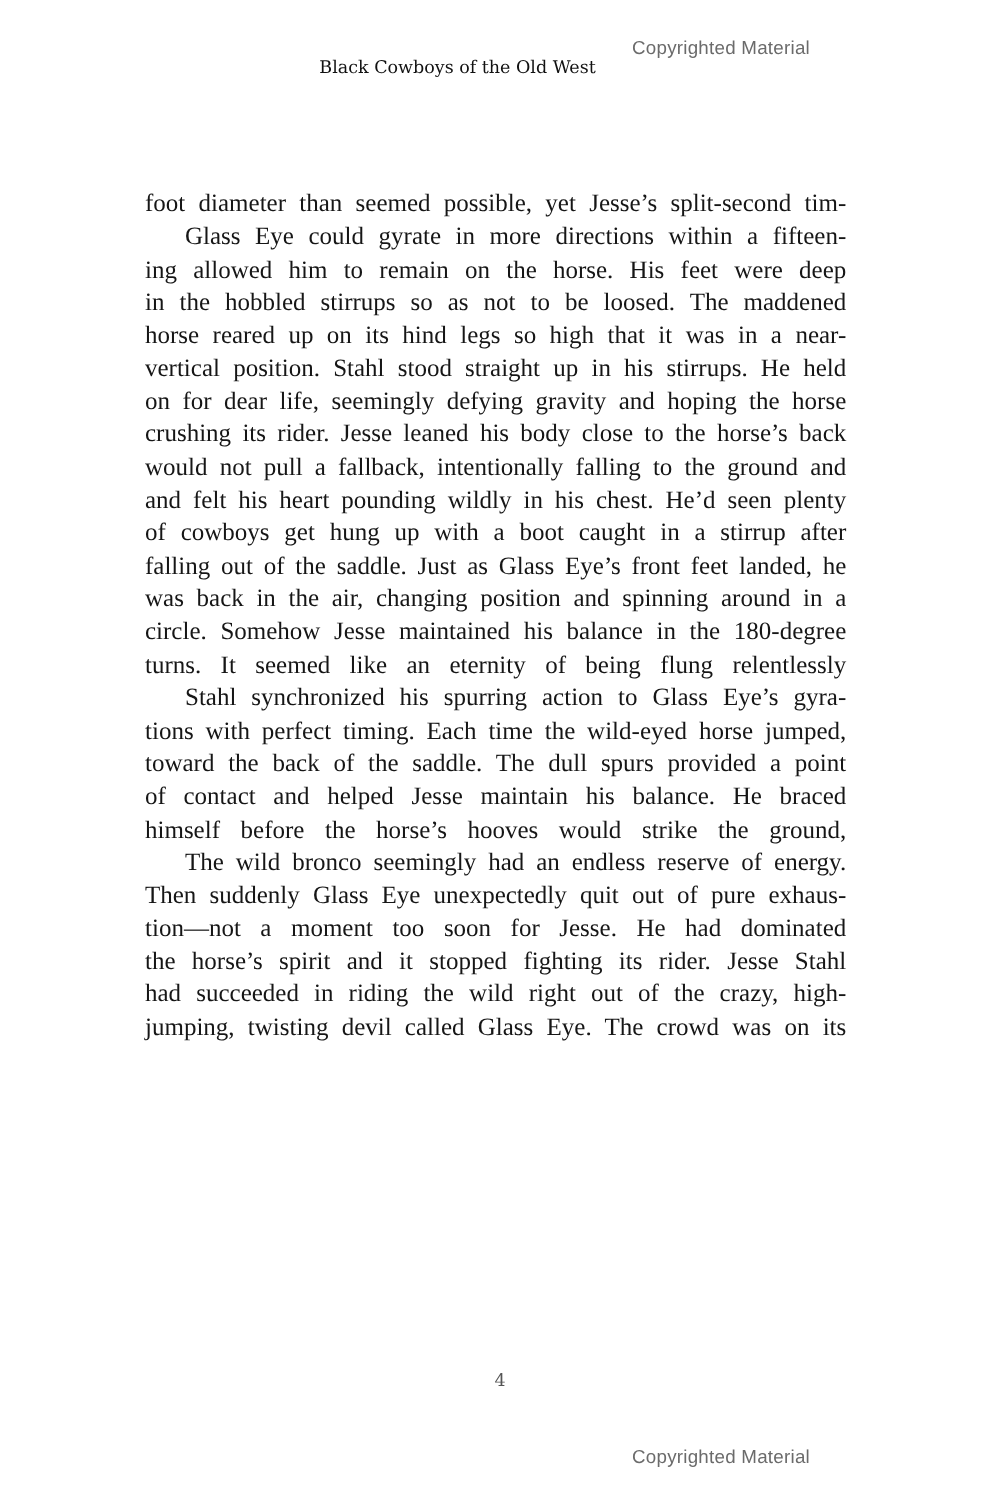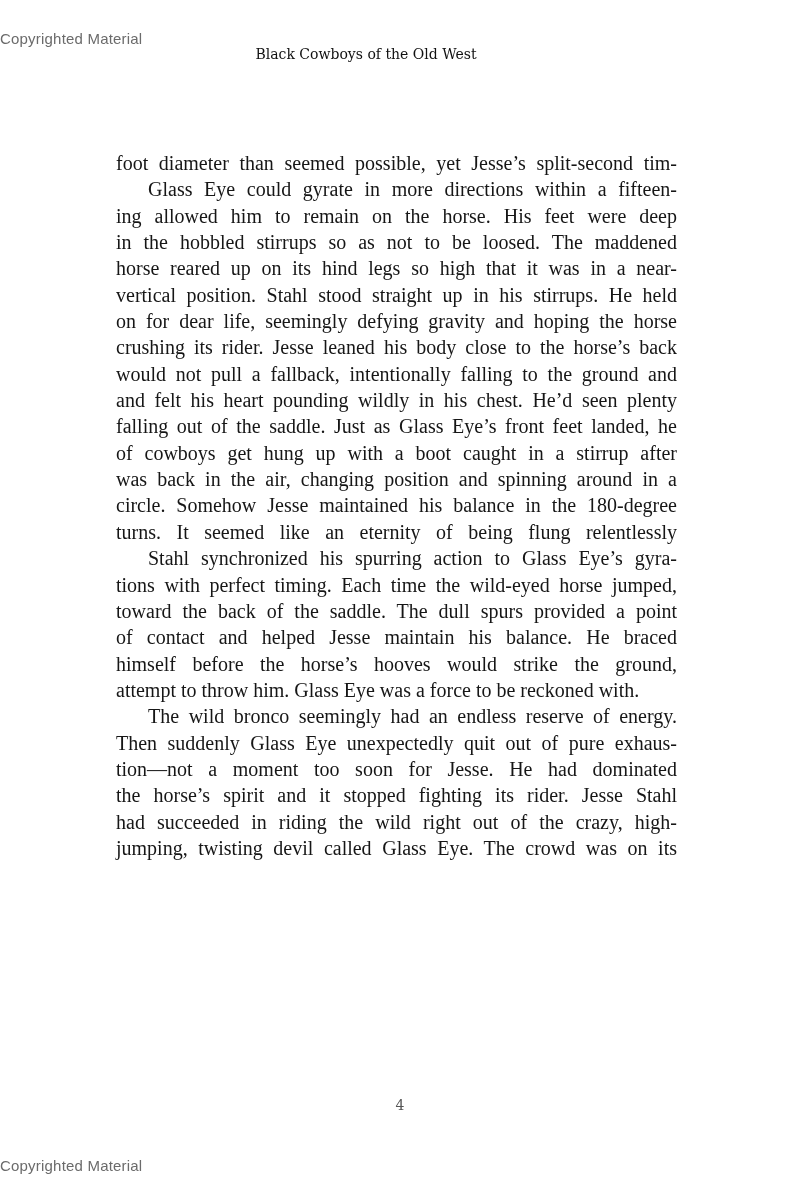--- a/index.html
+++ b/index.html
@@ -11,21 +11,21 @@
       width: 800px;
       height: 1200px;
       position: relative;
       overflow: hidden;
       color: #1a1a1a;
     }
     .watermark {
       position: absolute;
       left: 0;
       width: 648px;
-      text-align: left;
+      text-align: right;
       font-family: "Liberation Sans", sans-serif;
       font-size: 15px;
       color: #6b6b6b;
       letter-spacing: 0.2px;
     }
     .watermark.top { top: 30px; }
     .watermark.bottom { top: 1157px; }
     .running-head {
       position: absolute;
       top: 46px;
@@ -80,31 +80,30 @@
     <span class="line">foot diameter than seemed possible, yet Jesse’s split-second tim-</span>
     <span class="line indent">Glass Eye could gyrate in more directions within a fifteen-</span>
     <span class="line">ing allowed him to remain on the horse. His feet were deep</span>
     <span class="line">in the hobbled stirrups so as not to be loosed. The maddened</span>
     <span class="line">horse reared up on its hind legs so high that it was in a near-</span>
     <span class="line">vertical position. Stahl stood straight up in his stirrups. He held</span>
     <span class="line">on for dear life, seemingly defying gravity and hoping the horse</span>
     <span class="line">crushing its rider. Jesse leaned his body close to the horse’s back</span>
     <span class="line">would not pull a fallback, intentionally falling to the ground and</span>
     <span class="line">and felt his heart pounding wildly in his chest. He’d seen plenty</span>
+    <span class="line">of cowboys get hung up with a boot caught in a stirrup after</span>
     <span class="line">falling out of the saddle. Just as Glass Eye’s front feet landed, he</span>
-    <span class="line">of cowboys get hung up with a boot caught in a stirrup after</span>
     <span class="line">was back in the air, changing position and spinning around in a</span>
     <span class="line">circle. Somehow Jesse maintained his balance in the 180-degree</span>
     <span class="line">turns. It seemed like an eternity of being flung relentlessly</span>
     <span class="line indent">Stahl synchronized his spurring action to Glass Eye’s gyra-</span>
     <span class="line">tions with perfect timing. Each time the wild-eyed horse jumped,</span>
     <span class="line">toward the back of the saddle. The dull spurs provided a point</span>
     <span class="line">of contact and helped Jesse maintain his balance. He braced</span>
     <span class="line">himself before the horse’s hooves would strike the ground,</span>
-    <span class="line last">attempt to throw him. Glass Eye was a force to be reckoned with.</span>
     <span class="line indent">The wild bronco seemingly had an endless reserve of energy.</span>
     <span class="line">Then suddenly Glass Eye unexpectedly quit out of pure exhaus-</span>
     <span class="line">tion—not a moment too soon for Jesse. He had dominated</span>
     <span class="line">the horse’s spirit and it stopped fighting its rider. Jesse Stahl</span>
     <span class="line">had succeeded in riding the wild right out of the crazy, high-</span>
     <span class="line">jumping, twisting devil called Glass Eye. The crowd was on its</span>
   </div>
 
 <div class="page-number">4</div>
 <div class="watermark bottom">Copyrighted Material</div>

